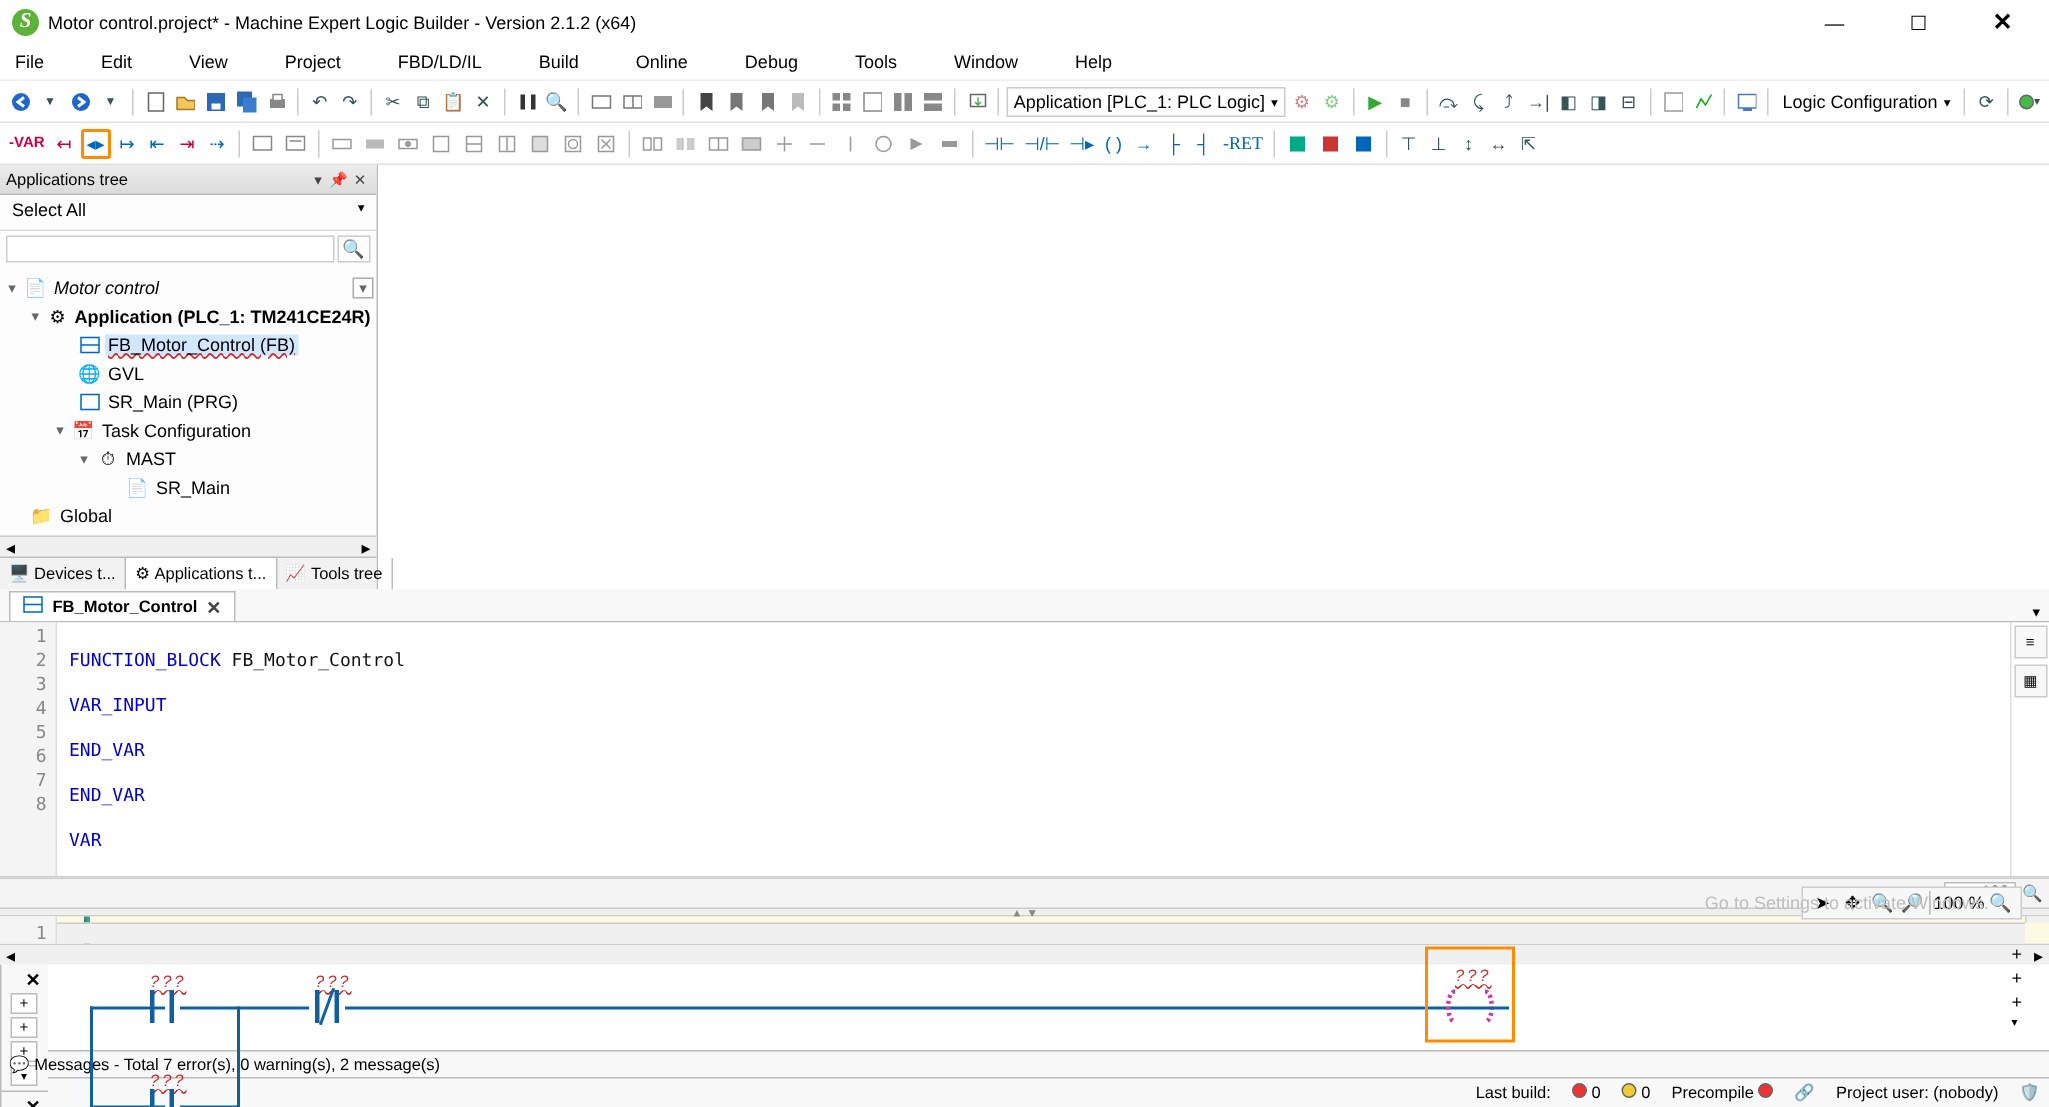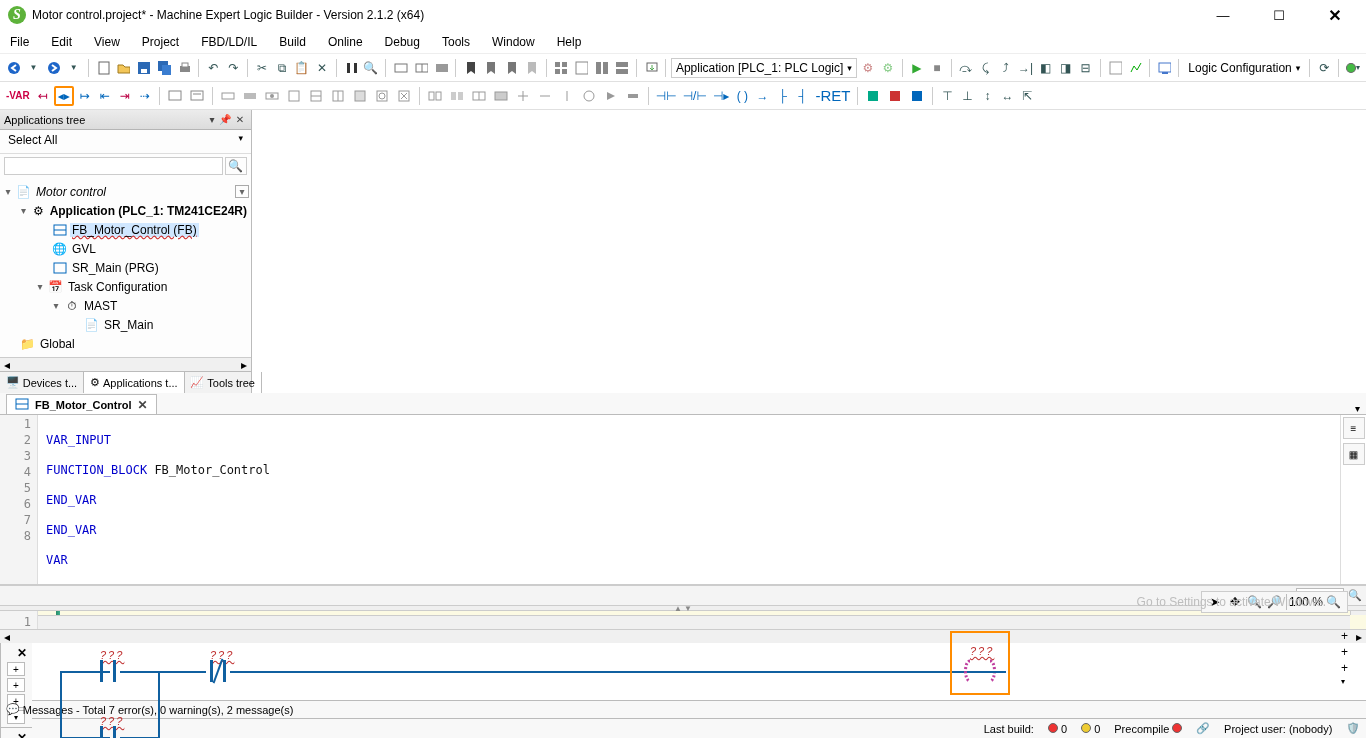--- a/index.html
+++ b/index.html
@@ -2,21 +2,21 @@
 <html><head>
 <meta charset="utf-8">
 <style>
 html, body { margin:0; padding:0; width:1366px; height:738px; font-family:"Segoe UI", Tahoma, sans-serif; font-size:12px; background:#ffffff; color:#000; overflow:hidden;}
 * { box-sizing:border-box; }
 .titlebar { height:30px; display:flex; align-items:center; padding:0 8px; background:#fff;}
 .titlebar .appicon { width:18px; height:18px; border-radius:50%; background:#5db23a; display:inline-flex; align-items:center; justify-content:center; margin-right:6px; font-family:serif;color:#fff;font-style:italic;font-weight:bold;font-size:14px;}
 .titlebar .wbtns { margin-left:auto; display:flex; gap:18px; padding-right:4px; }
 .titlebar .wbtn { width:38px; height:20px; display:flex; align-items:center; justify-content:center; font-size:13px; }
 .titlebar .wbtn.close { font-size:16px; font-weight:bold;}
-.menubar { height:24px; display:flex; align-items:center; padding:4px 10px 4px 10px; gap:22px; border-bottom:1px solid #eee;}
+.menubar { height:24px; display:flex; align-items:flex-start; padding:4px 10px 4px 10px; gap:38px; border-bottom:1px solid #eee;}
 .menubar span { cursor:default; }
 .toolbar { height:28px; display:flex; align-items:center; gap:2px; padding:2px 4px; border-bottom:1px solid #e0e0e0; overflow:hidden;}
 .tbtn { min-width:18px; height:20px; padding:0 2px; display:flex; align-items:center; justify-content:center; color:#355; }
 .tbtn.sel { border:2px solid #ff8c00; border-radius:2px; }
 .tsep { width:1px; height:18px; background:#ccc; margin:0 3px; }
 .toolbar .drop { height:20px; padding:0 4px; display:flex; align-items:center; gap:4px; border:1px solid #ccc; background:#fff; white-space:nowrap;}
 .toolbar svg { display:block;}
 .content { display:flex; height:calc(738px - 30px - 24px - 28px - 28px - 18px - 20px);flex-direction:column; }
 .leftpanel { width:252px; border-right:1px solid #bbb; display:flex; flex-direction:column; background:#fdfdfd;}
 .panel-title-bar { height:20px; background:linear-gradient(#ececec,#dcdcdc); border-bottom:1px solid #b5b5b5; display:flex; align-items:center; padding:0 4px; font-size:11px;}
@@ -425,21 +425,21 @@
       </svg>
     </div>
   <div class="tsep"></div>
   <div class="tbtn" style="color:#06b;">⊣⊢</div>
   <div class="tbtn" style="color:#06b;">⊣/⊢</div>
   <div class="tbtn" style="color:#06b;">⊣▸</div>
   <div class="tbtn" style="color:#06b;">( )</div>
   <div class="tbtn" style="color:#06b;">→</div>
   <div class="tbtn" style="color:#06b;">├</div>
   <div class="tbtn" style="color:#06b;">┤</div>
-  <div class="tbtn" style="font-size:15px;color:#06b;">-RET</div>
+  <div class="tbtn" style="font-size:12px;color:#06b;font-family:Liberation Serif, serif;">-RET</div>
   <div class="tsep"></div>
   <div class="tbtn">
       <svg class="ic-generic">
         <rect x="3" y="3" width="10" height="10" fill="#0a8"></rect>
       </svg>
     </div>
   <div class="tbtn">
       <svg class="ic-generic">
         <rect x="3" y="3" width="10" height="10" fill="#c33"></rect>
       </svg>
@@ -569,22 +569,22 @@
         <div>1</div>
           <div>2</div>
           <div>3</div>
           <div>4</div>
           <div>5</div>
           <div>6</div>
           <div>7</div>
           <div>8</div>
       </div>
       <div class="code">
+<div><span class="kw">FUNCTION_BLOCK</span><span class="id"> FB_Motor_Control</span></div>
 <div><span class="kw">VAR_INPUT</span></div>
-<div><span class="kw">FUNCTION_BLOCK</span><span class="id"> FB_Motor_Control</span></div>
 <div><span class="kw">END_VAR</span></div>
 <div><span class="kw">END_VAR</span></div>
 <div><span class="kw">VAR</span></div>
 <div><span class="kw">END_VAR</span></div>
 <div></div>
       </div>
       <div class="code-side">
         <div class="sic">≡</div>
         <div class="sic">▦</div>
       </div>

